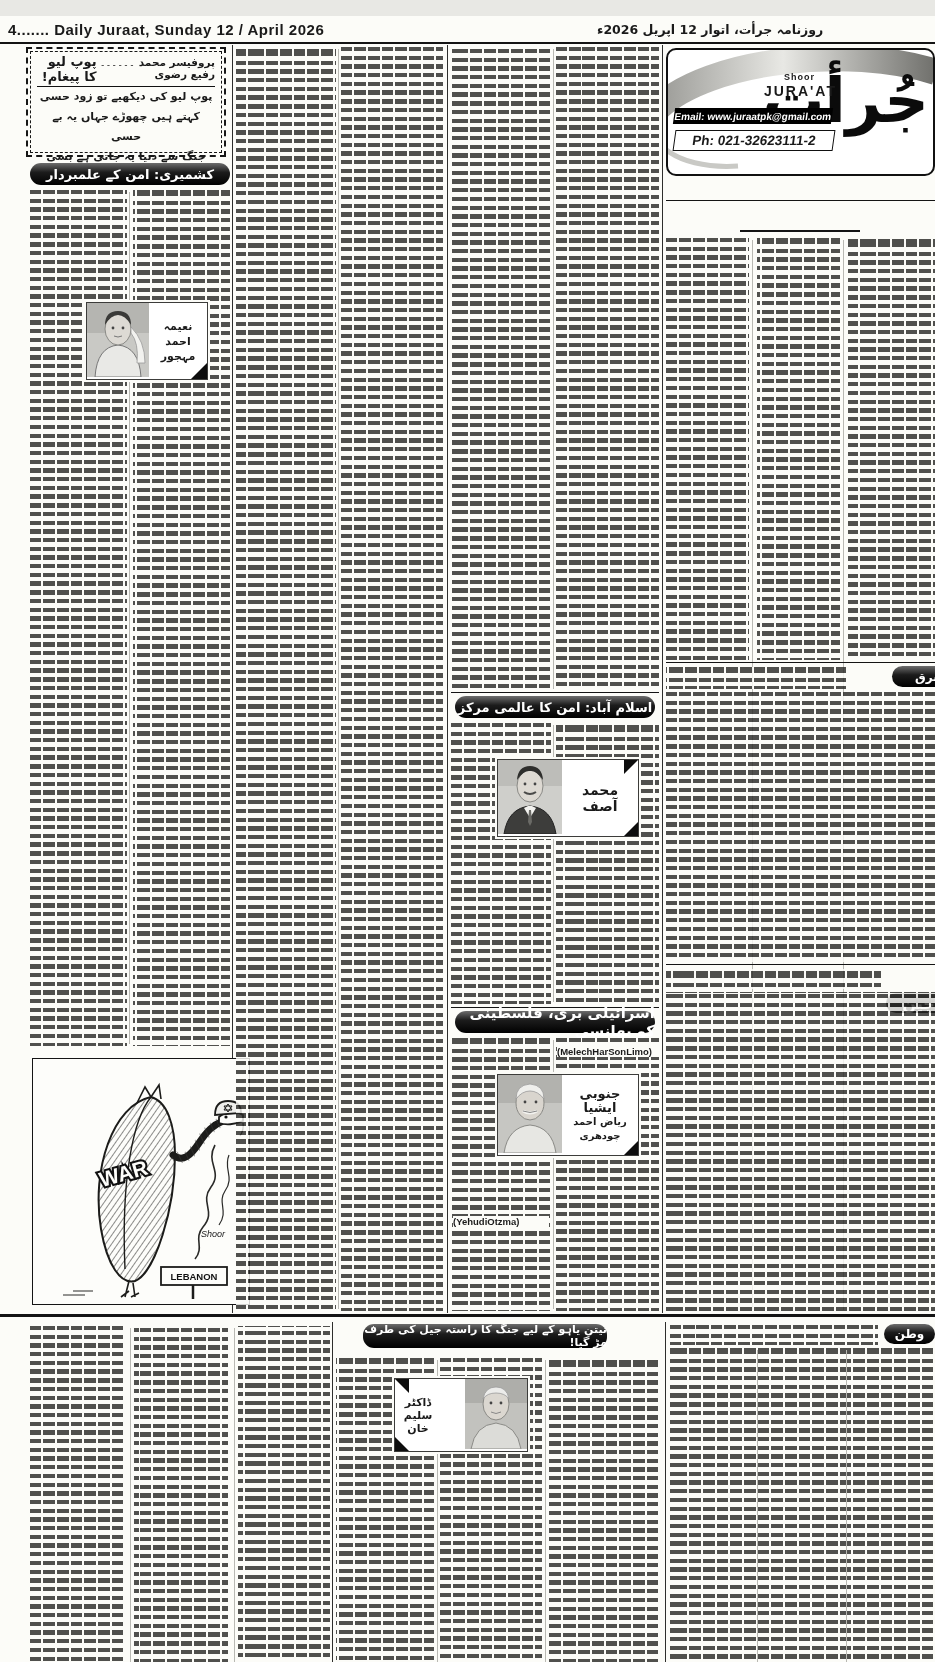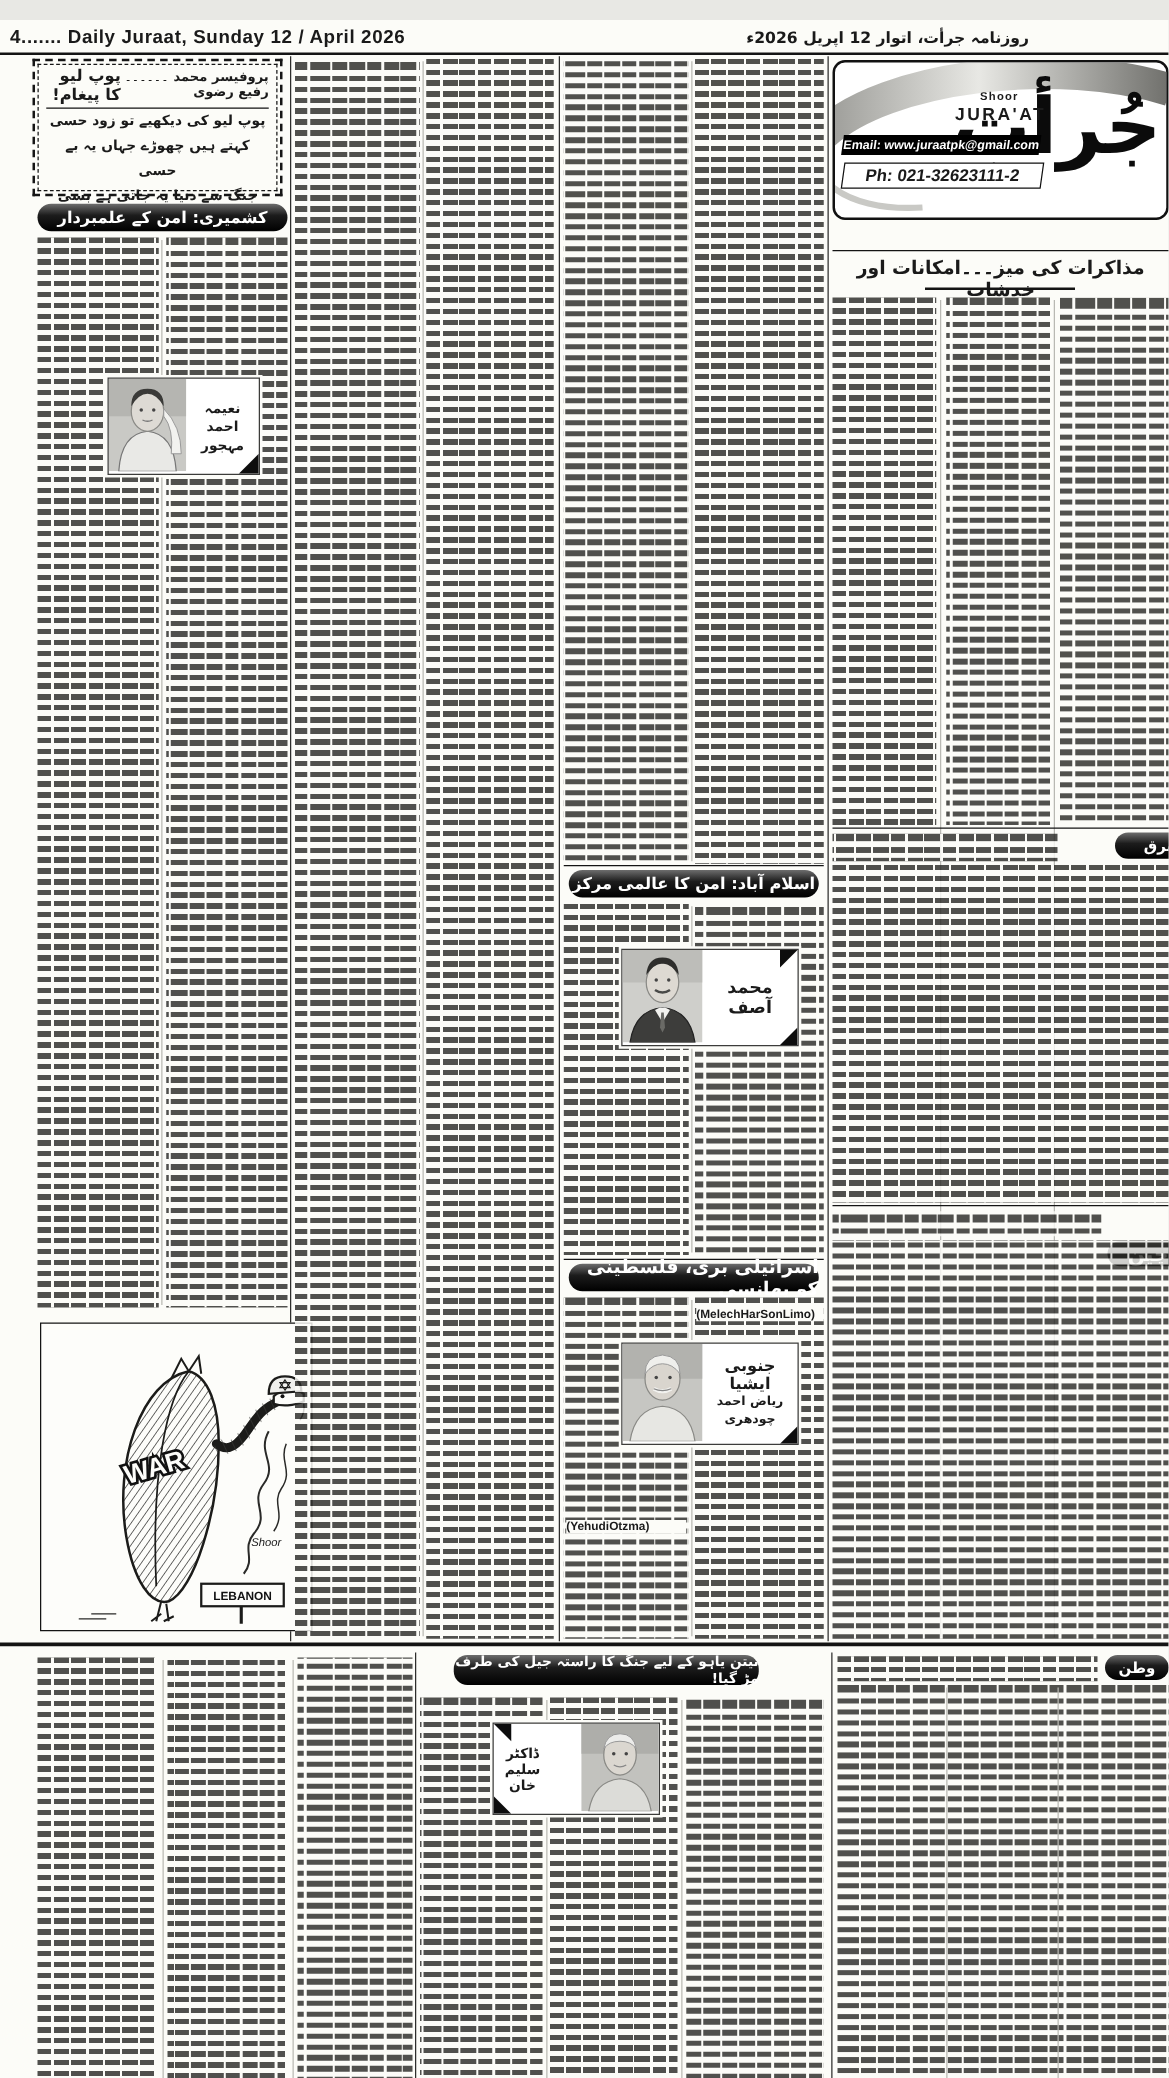--- a/index.html
+++ b/index.html
@@ -218,21 +218,20 @@
     <div class="abs u" style="right:4px;top:-4px;font-size:62px;font-weight:bold;color:#0b0b0b;line-height:110px;">جُرأت</div>
     <div class="abs" style="right:118px;top:22px;font-size:9px;font-weight:bold;letter-spacing:1px;">Shoor</div>
     <div class="abs" style="right:96px;top:33px;font-size:14px;font-weight:bold;letter-spacing:2px;">JURA'AT</div>
     <div class="abs u" style="right:118px;top:78px;font-size:8.5px;font-weight:bold;">روزنامہ</div>
     <div class="abs" style="left:6px;top:58px;width:158px;height:16px;background:#000;color:#fff;font-size:10px;font-weight:bold;display:flex;align-items:center;justify-content:center;transform:skewX(-8deg);">Email: www.juraatpk@gmail.com</div>
     <div class="abs" style="left:6px;top:80px;width:158px;height:19px;background:#fff;border:1.5px solid #111;font-size:13.5px;font-weight:bold;display:flex;align-items:center;justify-content:center;transform:skewX(-8deg);">Ph: 021-32623111-2</div>
   </div>
 
   <div class="abs hr" style="left:666px;top:184px;width:269px;"></div>
 
-  <div class="abs u" style="left:666px;top:189px;width:269px;text-align:center;font-size:15px;font-weight:bold;">مذاکرات کی میز۔۔۔امکانات اور خدشات</div>
   <div class="abs hr" style="left:740px;top:214px;width:120px;height:1.5px;"></div>
 
   <div class="abs sim" style="left:666px;top:222px;width:83px;height:422px;"></div>
   <div class="abs sim s2" style="left:757px;top:222px;width:83px;height:422px;"></div>
   <div class="abs sim s3" style="left:848px;top:222px;width:87px;height:422px;"></div>
   <div class="abs vrl" style="left:752px;top:224px;height:1070px;"></div>
   <div class="abs vrl" style="left:843px;top:224px;height:1070px;"></div>
 
   <div class="abs hr" style="left:666px;top:646px;width:269px;"></div>
   <div class="abs hbox u" style="left:892px;top:650px;width:84px;height:21px;font-size:12px;">مشرق</div>

